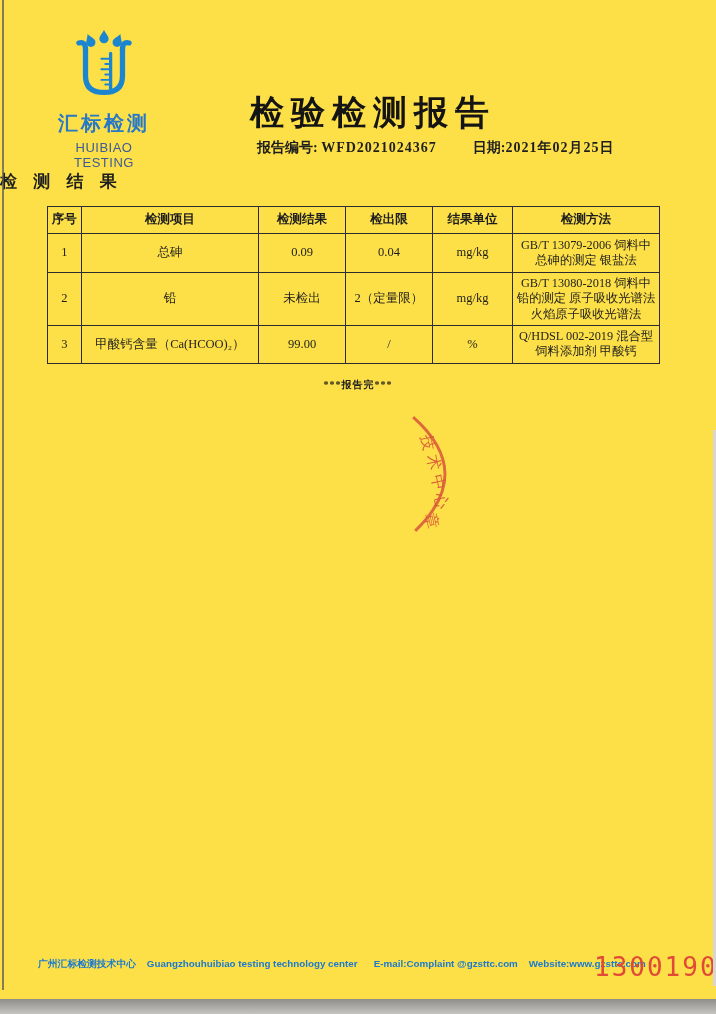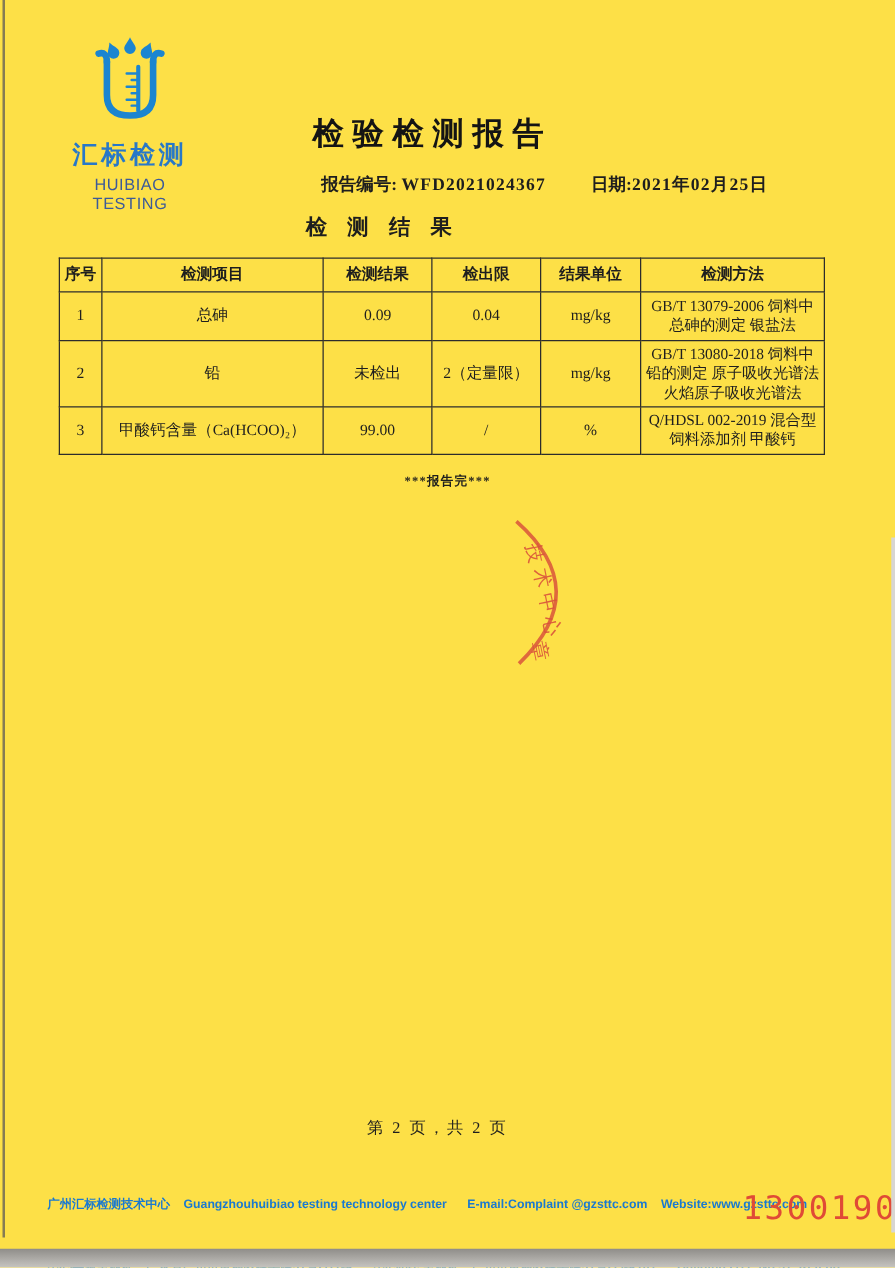--- a/index.html
+++ b/index.html
@@ -22,28 +22,28 @@
 
   
   .logo{position:absolute;left:44px;top:28px;width:120px;text-align:center;}
   .logo svg{display:block;margin:0 auto;}
   .logo-cn{font-family:"Liberation Sans","DejaVu Sans",sans-serif;font-weight:700;
     font-size:20px;letter-spacing:3px;color:#2878c8;margin-top:2px;}
   .logo-en{font-family:"Liberation Sans","DejaVu Sans",sans-serif;font-weight:500;
     font-size:13px;letter-spacing:.5px;color:#3c5a99;margin-top:3px;}
 
   
-  .doc-title{position:absolute;left:250px;top:90px;font-size:25px;font-weight:700;
+  .doc-title{position:absolute;left:250px;top:90px;font-size:34px;font-weight:700;
     letter-spacing:7px;color:#141414;}
   .report-line{position:absolute;left:257px;top:139px;font-size:14px;font-weight:700;
     white-space:pre;}
   .report-line .val{letter-spacing:1px;}
   .report-line .date-group{margin-left:36px;}
 
-  .section-title{position:absolute;left:0;top:170px;width:612px;text-align:center;
+  .section-title{position:absolute;left:0;top:170px;width:612px;
     font-size:17px;font-weight:700;letter-spacing:6px;font-family:Liberation Serif, serif;}
 
   
   table.results{position:absolute;left:47px;top:206px;width:613px;
     border-collapse:collapse;table-layout:fixed;
     font-size:12.5px;line-height:1.25;padding-left:48px;}
   table.results th,table.results td{
     border:1.4px solid #2c2c2c;text-align:center;vertical-align:middle;
     padding:3px 3px;font-weight:400;overflow:hidden;}
   table.results th{font-weight:600;height:20px;}
@@ -150,21 +150,20 @@
     <path d="M20 3 Q80 56 22 112" fill="none" stroke="#d6453a" stroke-width="2.8" opacity=".85"></path>
     <g fill="#d6453a" font-size="15" font-family="Liberation Serif, DejaVu Serif, serif" opacity=".9">
       <text x="30" y="28" transform="rotate(78 33 23)">技</text>
       <text x="36" y="47" transform="rotate(78 39 42)">术</text>
       <text x="40" y="66" transform="rotate(78 43 61)">中</text>
       <text x="43" y="84" transform="rotate(78 46 79)">心</text>
       <text x="34" y="103" transform="rotate(78 37 98)">章</text>
     </g>
   </svg>
 
-  <div class="pagination">第 2 页，共 2 页</div>
 
   <div class="footer">
     <div class="f-cn">广州汇标检测技术中心    Guangzhouhuibiao testing technology center      E-mail:Complaint @gzsttc.com    Website:www.gzsttc.com</div>
     <div class="f-cn">中心实验室地址：广东省广州市黄埔区科丰路31号G11栋      中心办公室地址：广州市黄埔区科丰路31号G9栋101      Building G11, No.31, Kefeng</div>
     
     
     
   </div>
 
   <div class="serial">1300190</div>

